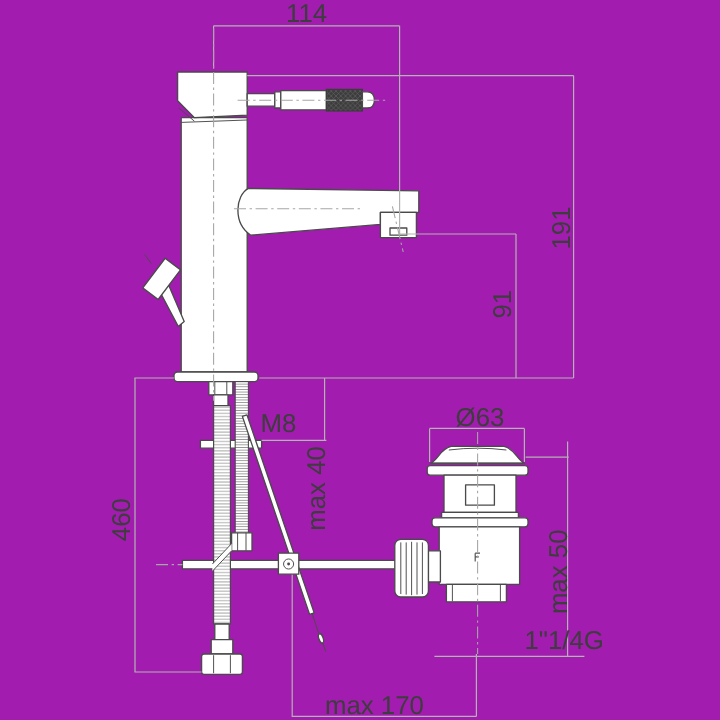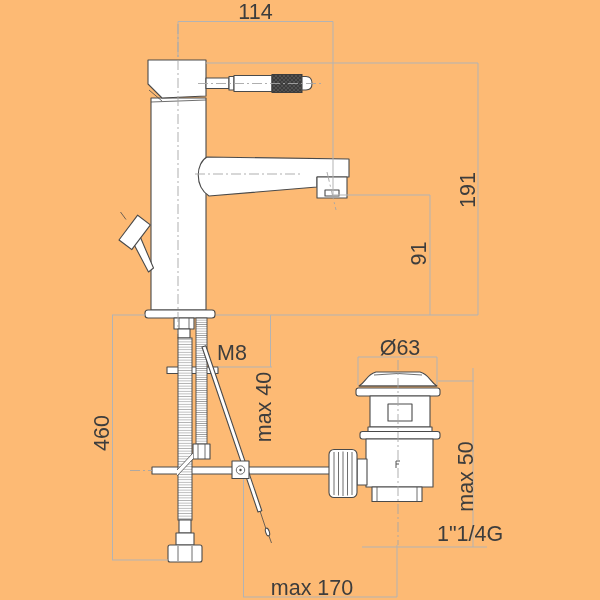--- a/index.html
+++ b/index.html
@@ -1,16 +1,16 @@
 <!DOCTYPE html>
 <html><head>
 <meta charset="utf-8">
 <style>
   html,body{margin:0;padding:0;background:#ffffff;}
-  .stage{position:relative;width:600px;height:600px;background:#fdba74;overflow:hidden;}
+  .stage{position:relative;width:600px;height:600px;background:#a21caf;overflow:hidden;}
   svg{display:block;}
   text{
     font-family:"Liberation Sans","DejaVu Sans",sans-serif;
     font-size:21.5px;
     fill:#3d3d3d;
   }
   .outline{fill:#ffffff;stroke:#4a4a4a;stroke-width:1.1;stroke-linejoin:round;}
   .thin{fill:none;stroke:#4a4a4a;stroke-width:0.8;}
   .dim{fill:none;stroke:#b3b3b3;stroke-width:1;}
   .center{fill:none;stroke:#a6a6a6;stroke-width:0.9;stroke-dasharray:10 3 2 3;}

